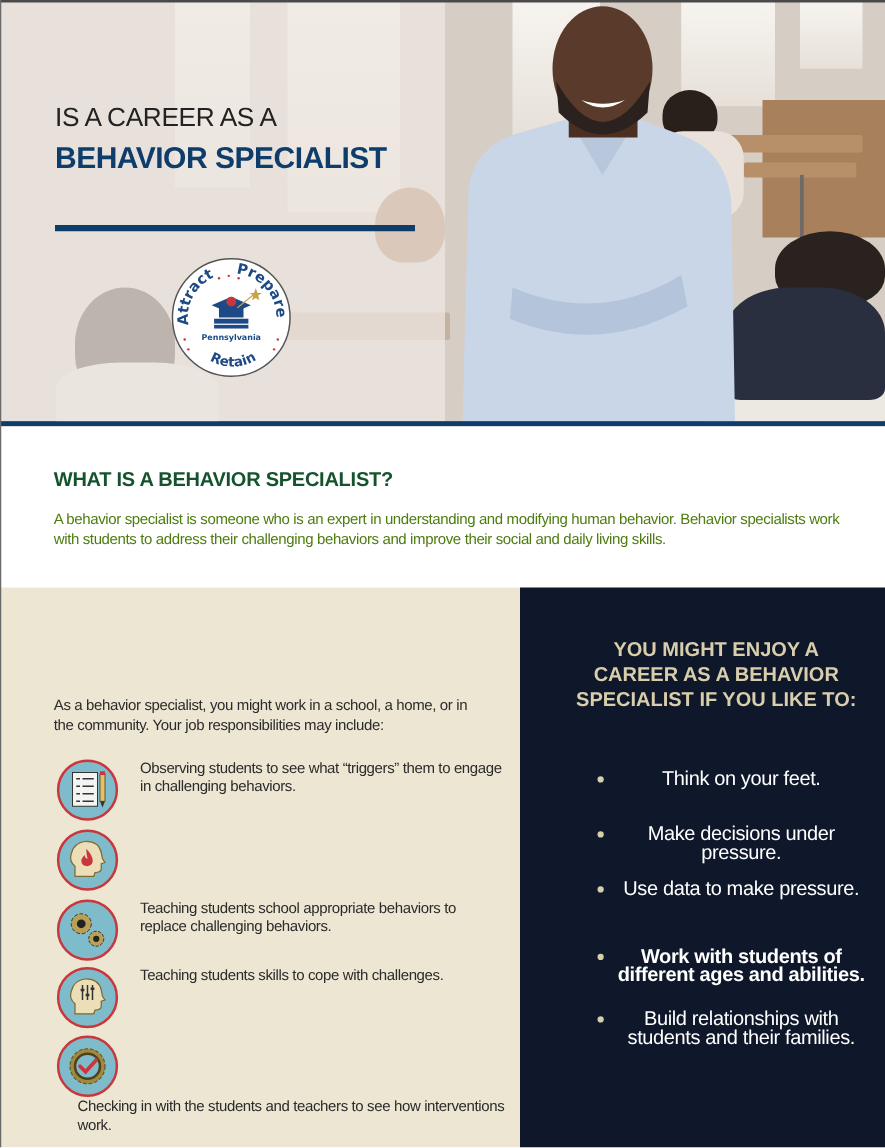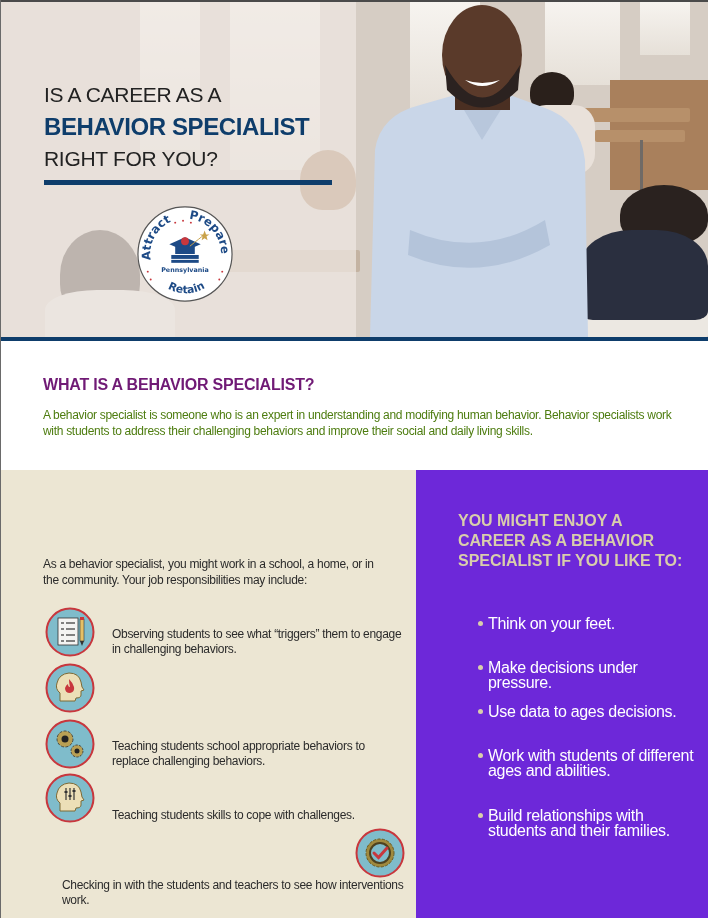--- a/index.html
+++ b/index.html
@@ -23,34 +23,34 @@
   .teacher { position: absolute; }
   .hero-title { position: absolute; left: 44px; top: 80px; width: 300px; }
   .hero-title .line1, .hero-title .line3 { display: block; font-size: 21px; color: #222; letter-spacing: -0.3px; line-height: 30px; }
   .hero-title .line2 { display: block; font-size: 24px; font-weight: bold; color: #0e3d6b; letter-spacing: -0.4px; line-height: 34px; }
   .hero-divider { position: absolute; left: 44px; top: 180px; width: 288px; height: 5px; background: #0e3d6b; }
   .logo { position: absolute; left: 136px; top: 205px; width: 98px; height: 98px; }
   .hero-bottom-bar { position: absolute; left: 0; top: 337px; width: 708px; height: 4px; background: #0e3d6b; }
 
   
   .whatis { position: absolute; left: 0; top: 341px; width: 708px; height: 129px; background: #ffffff; }
-  .whatis h2 { position: absolute; left: 43px; top: 35px; font-size: 16px; font-weight: bold; color: #701a75; letter-spacing: -0.2px; }
+  .whatis h2 { position: absolute; left: 43px; top: 35px; font-size: 16px; font-weight: bold; color: #14532d; letter-spacing: -0.2px; }
   .whatis p { position: absolute; left: 43px; top: 66px; width: 640px; font-size: 12px; line-height: 16px; color: #4d7c0f; letter-spacing: -0.3px; }
 
   
   .left-panel { position: absolute; left: 0; top: 470px; width: 416px; height: 448px; background: #ece6d3; }
   .left-panel h2 { position: absolute; left: 43px; top: 41px; width: 340px; font-size: 16px; font-weight: bold; color: #0e3d6b; line-height: 19px; letter-spacing: -0.2px; }
   .left-panel .intro { position: absolute; left: 43px; top: 86px; width: 340px; font-size: 12px; line-height: 16px; color: #2b2b2b; letter-spacing: -0.3px; }
   .resp-list { position: absolute; left: 45px; top: 137px; width: 360px; }
-  .resp-item { position: absolute; left: 0; width: 360px; height: 50px; display: flex; align-items: flex-end; }
+  .resp-item { position: absolute; left: 0; width: 360px; height: 50px; display: flex; align-items: flex-start; }
   .resp-icon { width: 50px; height: 50px; flex: 0 0 50px; }
   .resp-text { margin-left: 17px; font-size: 12px; line-height: 15px; color: #2b2b2b; letter-spacing: -0.3px; }
 
   
-  .right-panel { position: absolute; left: 416px; top: 470px; width: 292px; height: 448px; background: #6d28d9; }
+  .right-panel { position: absolute; left: 416px; top: 470px; width: 292px; height: 448px; background: #0f172a; text-align: center; }
   .right-panel h2 { position: absolute; left: 42px; top: 41px; width: 230px; font-size: 16px; font-weight: bold; color: #d9ceab; line-height: 20px; letter-spacing: 0px; }
   .like-list { position: absolute; left: 62px; top: 146px; width: 220px; list-style: none; }
   .like-item { position: absolute; left: 0; width: 220px; font-size: 16px; line-height: 15px; color: #ffffff; padding-left: 10px; letter-spacing: -0.3px; }
   .like-item .dot { position: absolute; left: 0; top: 5px; width: 5px; height: 5px; border-radius: 50%; background: #d9ceab; }
 </style>
 </head>
 <body>
 
 <div class="frame-top"></div>
 <div class="frame-left"></div>
@@ -85,21 +85,20 @@
     <path d="M50 230 Q120 260 185 220 L190 245 Q120 285 48 255 Z" fill="#b4c4da"></path>
     <rect x="95" y="80" width="55" height="30" fill="#4a2f22"></rect>
     <ellipse cx="122" cy="55" rx="40" ry="50" fill="#5a3a2a"></ellipse>
     <path d="M85 65 Q122 130 160 65 L158 90 Q122 125 87 90 Z" fill="#2b2220"></path>
     <path d="M105 80 Q122 92 140 80 Q122 86 105 80 Z" fill="#ffffff"></path>
   </svg>
 
   <div class="hero-title">
     <span class="line1">IS A CAREER AS A</span>
     <span class="line2">BEHAVIOR SPECIALIST</span>
-    <span class="line3">RIGHT FOR YOU?</span>
   </div>
   <div class="hero-divider"></div>
 
   <svg class="logo" viewBox="0 0 100 100">
     <defs>
       <path id="arcTopL" d="M16 60 A36 36 0 0 1 48 14"></path>
       <path id="arcTopR" d="M52 14 A36 36 0 0 1 86 58"></path>
       <path id="arcBot" d="M26 80 A36 36 0 0 0 76 80"></path>
     </defs>
     <circle cx="50" cy="50" r="48" fill="#ffffff" stroke="#555" stroke-width="1.2"></circle>
@@ -198,17 +197,17 @@
       <span class="resp-text">Checking in with the students and teachers to see how interventions work.</span>
     </div>
   </div>
 </section>
 
 <section class="right-panel">
   <h2>YOU MIGHT ENJOY A CAREER AS A BEHAVIOR SPECIALIST IF YOU LIKE TO:</h2>
   <ul class="like-list">
     <li class="like-item" style="top:0px;"><span class="dot"></span><span>Think on your feet.</span></li>
     <li class="like-item" style="top:44px;"><span class="dot"></span><span>Make decisions under pressure.</span></li>
-    <li class="like-item" style="top:88px;"><span class="dot"></span><span>Use data to ages decisions.</span></li>
-    <li class="like-item" style="top:132px;"><span class="dot"></span><span>Work with students of different ages and abilities.</span></li>
+    <li class="like-item" style="top:88px;"><span class="dot"></span><span>Use data to make pressure.</span></li>
+    <li class="like-item" style="top:142px;font-weight:bold;"><span class="dot"></span><span>Work with students of different ages and abilities.</span></li>
     <li class="like-item" style="top:192px;"><span class="dot"></span><span>Build relationships with students and their families.</span></li>
   </ul>
 </section>
 
 </body></html>

